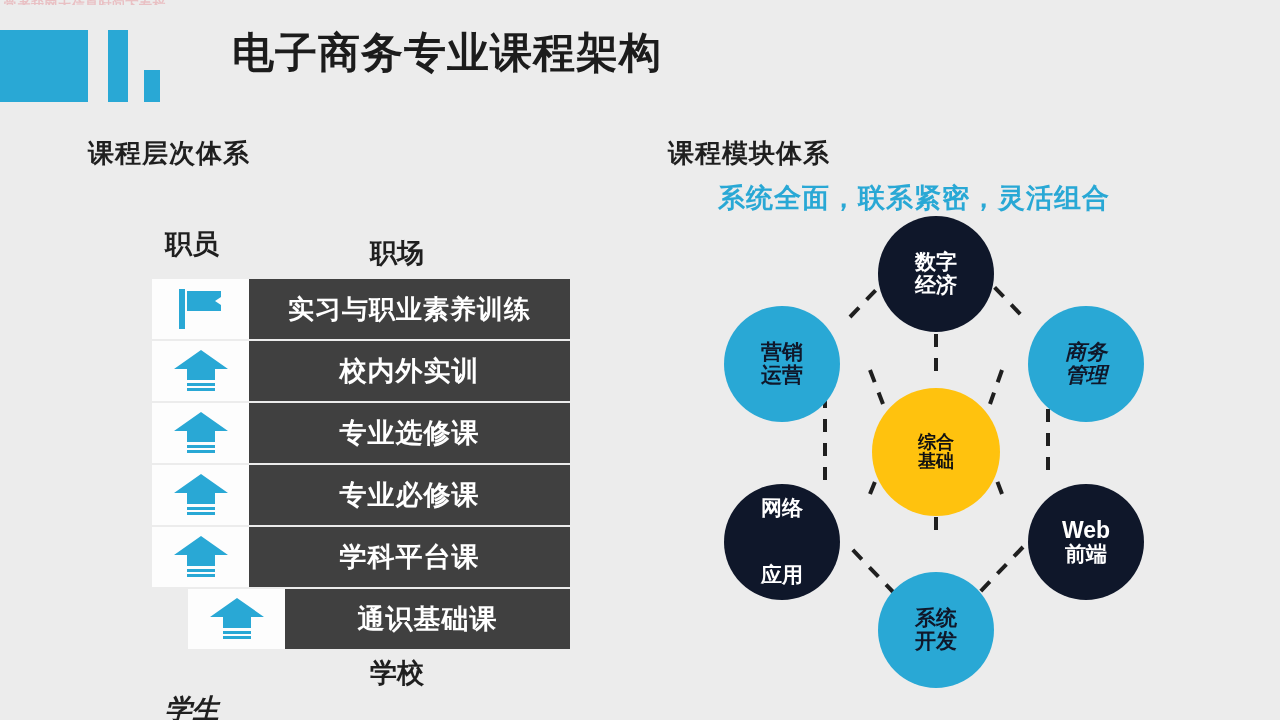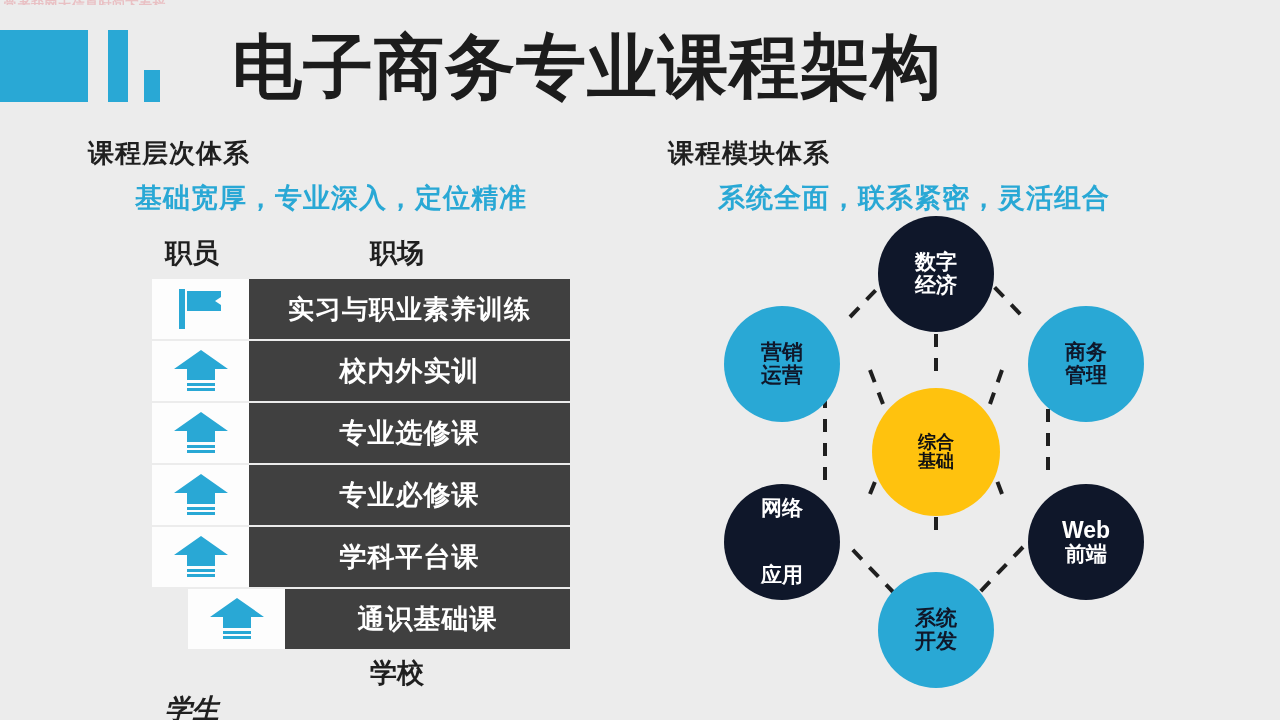--- a/index.html
+++ b/index.html
@@ -22,21 +22,21 @@
 
   
   .logo{position:absolute;left:0;top:30px;}
   .logo .bar{position:absolute;background:#29a8d5;}
   .logo .b1{left:0;top:0;width:88px;height:72px;}
   .logo .b2{left:108px;top:0;width:20px;height:72px;}
   .logo .b3{left:144px;top:40px;width:16px;height:32px;}
 
   .title{
     position:absolute;left:232px;top:32px;
-    font-size:70px;font-weight:900;color:#1c1c1c;
+    font-size:42px;font-weight:900;color:#1c1c1c;
     letter-spacing:1px;line-height:1;
     font-family:"DejaVu Sans","Liberation Sans",sans-serif;
   }
 
   
   .sec-head{
     position:absolute;font-size:26px;font-weight:800;color:#1f1f1f;
     letter-spacing:1px;white-space:nowrap;
   }
   .sec-sub{
@@ -46,21 +46,21 @@
   #lh{left:88px;top:136px;}
   #ls{left:135px;top:180px;}
   #rh{left:668px;top:136px;}
   #rs{left:718px;top:180px;}
 
   
   .corner-label{
     position:absolute;font-size:27px;font-weight:800;color:#1f1f1f;
     white-space:nowrap;
   }
-  #c-tl{left:165px;top:235px;}
+  #c-tl{left:165px;top:226px;}
   #c-tr{left:370px;top:235px;}
   #c-bl{left:165px;top:691px;font-style:italic;}
   #c-br{left:370px;top:655px;}
 
   .ladder{position:absolute;left:152px;top:279px;width:418px;}
   .rung{display:flex;align-items:stretch;height:60px;margin-bottom:2px;}
   .rung:last-child{margin-bottom:0;margin-left:36px;}
   .rung .icon-cell{
     width:97px;background:#fdfdfd;
     display:flex;align-items:center;justify-content:center;flex:0 0 97px;
@@ -102,21 +102,20 @@
   <div class="watermark">常考我网大信息时间下专栏</div>
 
   <div class="logo">
     <span class="bar b1"></span>
     <span class="bar b2"></span>
     <span class="bar b3"></span>
   </div>
   <div class="title">电子商务专业课程架构</div>
 
   <div class="sec-head" id="lh">课程层次体系</div>
-  <div class="sec-sub" id="ls">基础宽厚，专业深入，定位精准</div>
 
   <div class="corner-label" id="c-tl">职员</div>
   <div class="corner-label" id="c-tr">职场</div>
   <div class="corner-label" id="c-bl">学生</div>
   <div class="corner-label" id="c-br">学校</div>
 
   <div class="ladder">
 
     <div class="rung wide">
       <div class="icon-cell">
@@ -207,21 +206,21 @@
         <line x1="180" y1="272" x2="193" y2="240"></line>
         <line x1="180" y1="148" x2="193" y2="182"></line>
       </g>
     </svg>
 
     <div class="node outer dark" style="left:188px;top:-6px;">
       <span class="ln">数字</span>
       <span class="ln">经济</span>
     </div>
 
-    <div class="node outer blue" style="left:338px;top:84px;">
+    <div class="node outer blue" style="left:338px;top:84px;font-style:italic;">
       <span class="ln">商务</span>
       <span class="ln">管理</span>
     </div>
 
     <div class="node outer dark latin" style="left:338px;top:262px;">
       <span class="ln">Web</span>
       <span class="ln">前端</span>
     </div>
 
     <div class="node outer blue" style="left:188px;top:350px;">

